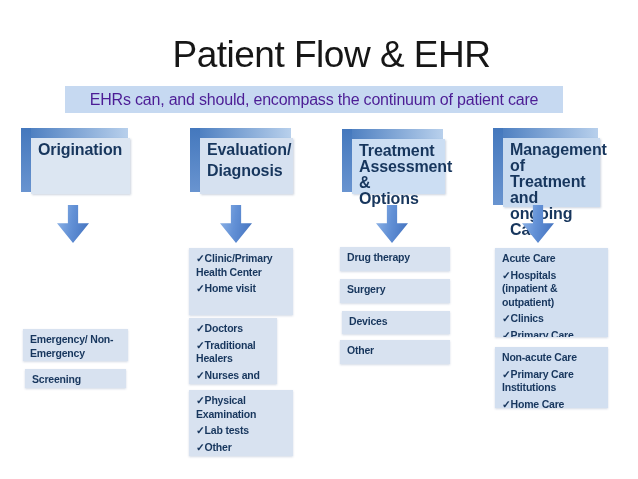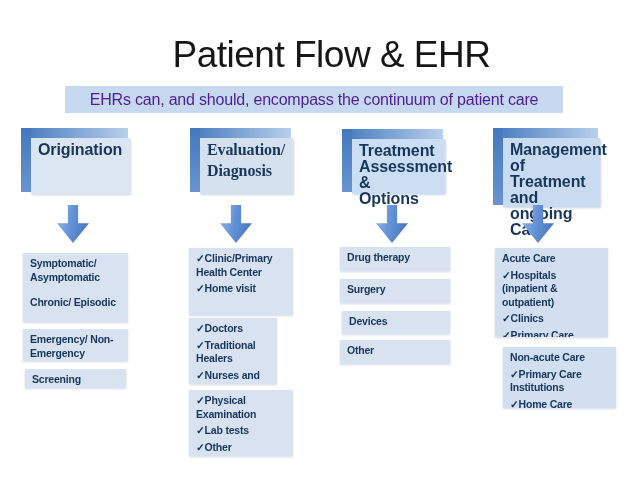--- a/index.html
+++ b/index.html
@@ -70,32 +70,28 @@
   <div class="subtitle">EHRs can, and should, encompass the continuum of patient care</div>
 
   <div class="hdr" style="left:21px;top:128px;width:109px;height:66px;">
     <div class="bt"></div>
     <div class="bl"></div>
     <div class="hbody c1">
       <p>Origination</p>
     </div>
   </div>
   <div class="arrow" style="left:57px;top:205px;"></div>
-  <div class="ibox gaps" style="left:23px;top:253px;width:105px;height:69px;">
-    <p>Symptomatic/ Asymptomatic</p>
-    <p>Chronic/ Episodic</p>
-  </div>
   <div class="ibox" style="left:23px;top:329px;width:105px;height:32px;">
     <p>Emergency/ Non-Emergency</p>
   </div>
   <div class="ibox" style="left:25px;top:369px;width:101px;height:19px;">
     <p>Screening</p>
   </div>
 
-  <div class="hdr" style="left:190px;top:128px;width:103px;height:66px;font-family:Liberation Serif, serif;">
+  <div class="hdr" style="left:190px;top:128px;width:103px;height:66px;">
     <div class="bt"></div>
     <div class="bl"></div>
     <div class="hbody c2 sp">
       <p>Evaluation/</p>
       <p>Diagnosis</p>
     </div>
   </div>
   <div class="arrow" style="left:220px;top:205px;"></div>
   <div class="ibox" style="left:189px;top:248px;width:104px;height:67px;">
     <p>✓Clinic/Primary Health Center</p>
@@ -144,19 +140,19 @@
       <p>ongoing Care</p>
     </div>
   </div>
   <div class="arrow" style="left:522px;top:205px;"></div>
   <div class="ibox c4b" style="left:495px;top:248px;width:113px;height:89px;">
     <p class="u">Acute Care</p>
     <p>✓Hospitals (inpatient &amp; outpatient)</p>
     <p>✓Clinics</p>
     <p>✓Primary Care Institutions</p>
   </div>
-  <div class="ibox c4b" style="left:495px;top:347px;width:113px;height:61px;margin-left:8px;">
+  <div class="ibox c4b" style="left:495px;top:347px;width:113px;height:61px;">
     <p class="u">Non-acute Care</p>
     <p>✓Primary Care Institutions</p>
     <p>✓Home Care</p>
   </div>
 
 </div>
 
 </body></html>

